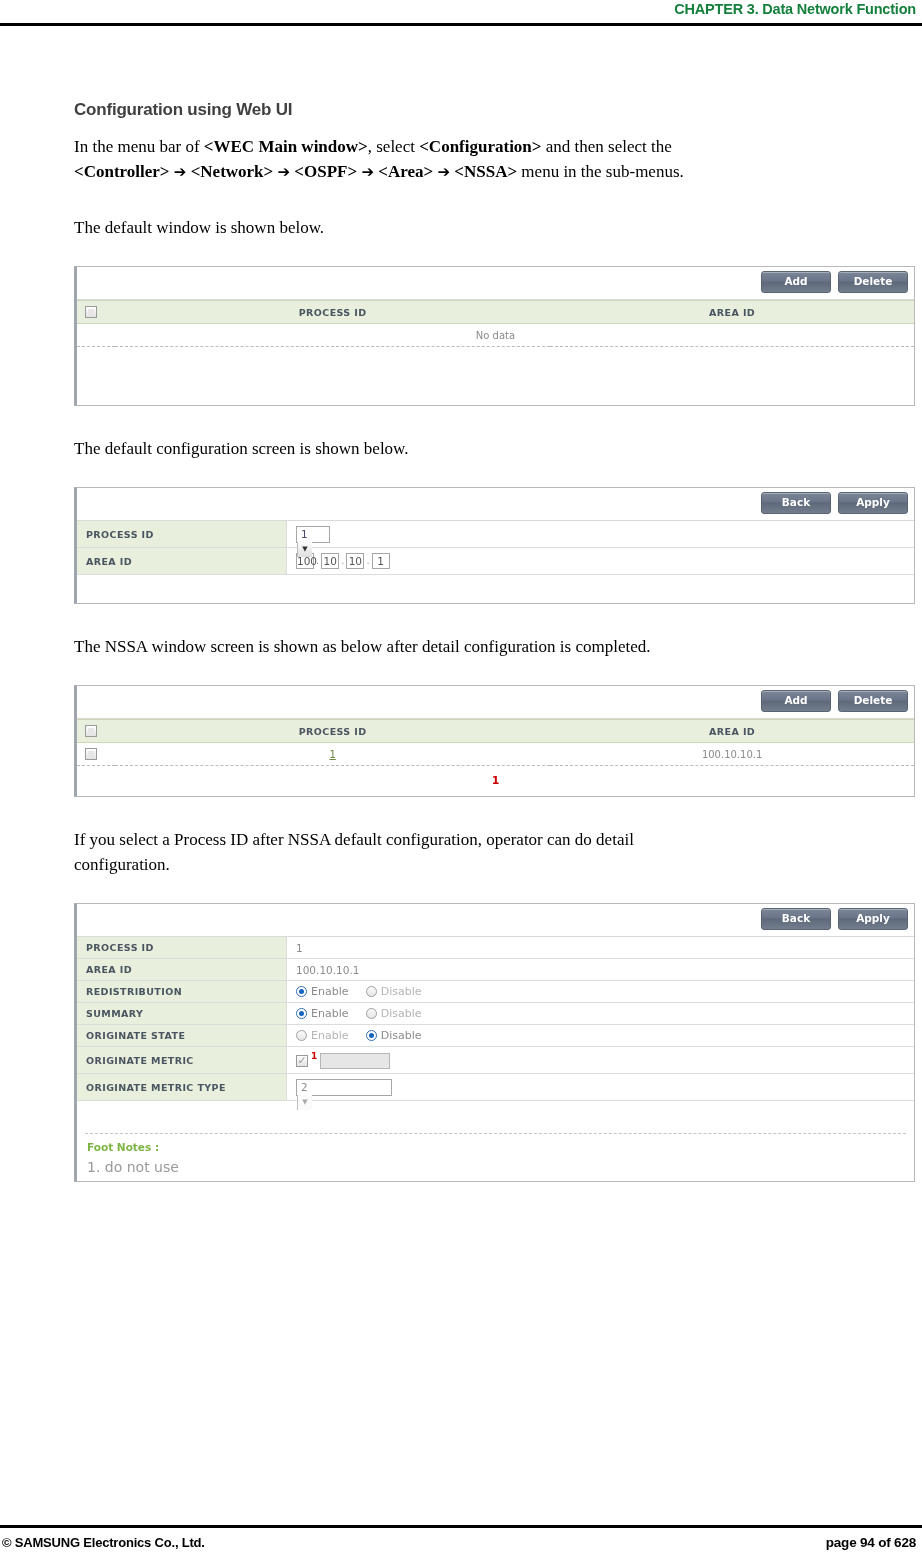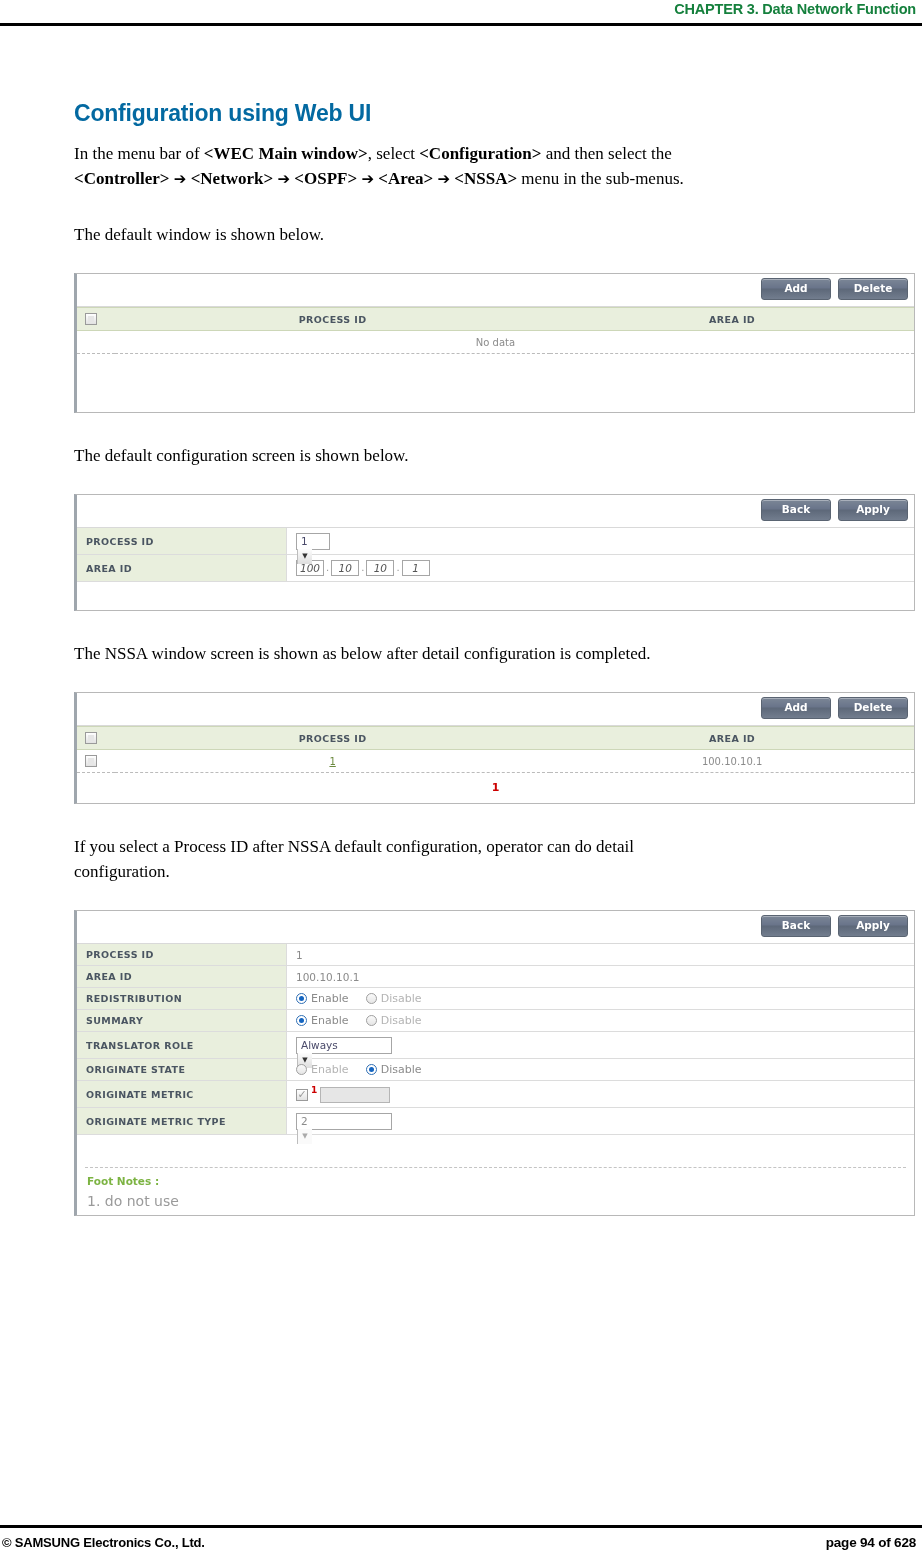--- a/index.html
+++ b/index.html
@@ -44,23 +44,23 @@
   
   .content {
     position: absolute;
     left: 74px;
     right: 0px;
     top: 100px;
   }
 
   .section-heading {
     font-family: "Liberation Sans", sans-serif;
-    font-size: 23px;
-    font-weight: bold;
-    color: #0369a1;
+    font-size: 17px;
+    font-weight: bold;
+    color: #404040;
     margin: 0 0 14px 0;
     letter-spacing: -0.2px;
   }
 
   .para {
     font-family: "Liberation Serif", serif;
     font-size: 17px;
     line-height: 25px;
     color: #000;
     margin: 0;
@@ -227,21 +227,21 @@
     border: 1px solid #a6a6a6;
     background: #fff;
     font-family: "DejaVu Sans", sans-serif;
     font-size: 10.5px;
     color: #555;
     text-align: center;
     padding: 1px 0;
     vertical-align: middle;
     box-sizing: border-box;
   }
-  .txtbox.w-oct { width: 28px; font-style: italic; }
+  .txtbox.w-oct { width: 18px; }
   .dot { color: #9a9a9a; font-size: 10px; padding: 0 2px; }
 
   .sel {
     display: inline-block;
     border: 1px solid #a6a6a6;
     background: #fff;
     vertical-align: middle;
     box-sizing: border-box;
     position: relative;
     height: 17px;
@@ -557,28 +557,20 @@
           <span class="radio-wrap">
             <span class="radio on"></span>
             <span class="radio-label">Enable</span>
           </span>
           <span class="radio-wrap">
             <span class="radio"></span>
             <span class="radio-label dim">Disable</span>
           </span>
         </td>
       </tr>
-      <tr class="tall">
-        <td class="label">TRANSLATOR ROLE</td>
-        <td class="value">
-          <span class="sel md">
-            <span class="sel-txt">Always</span><span class="sel-arrow">▼</span>
-          </span>
-        </td>
-      </tr>
       <tr>
         <td class="label">ORIGINATE STATE</td>
         <td class="value">
           <span class="radio-wrap">
             <span class="radio"></span>
             <span class="radio-label dim">Enable</span>
           </span>
           <span class="radio-wrap">
             <span class="radio on"></span>
             <span class="radio-label">Disable</span>

